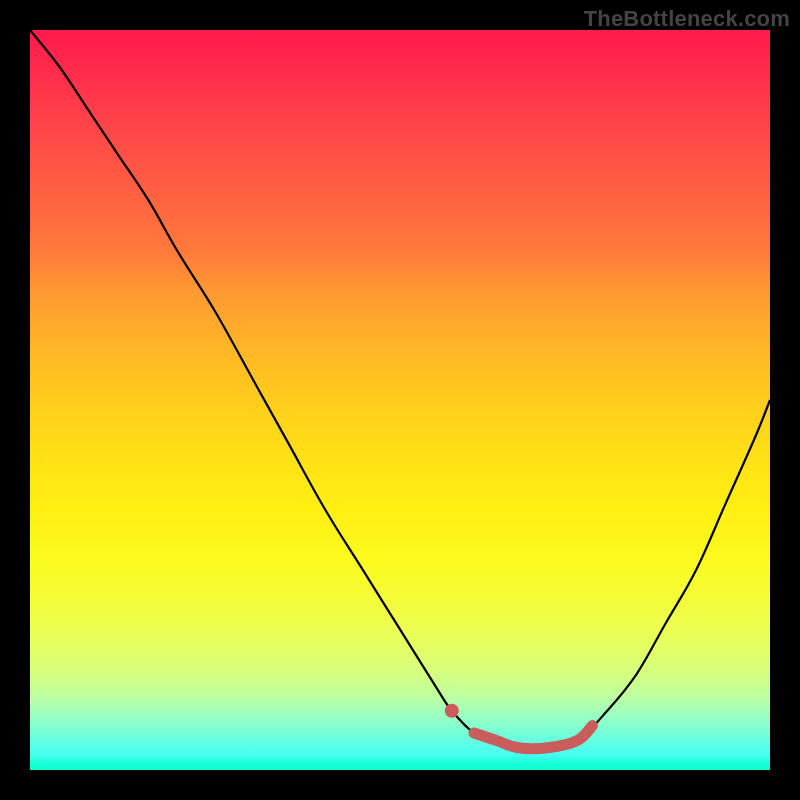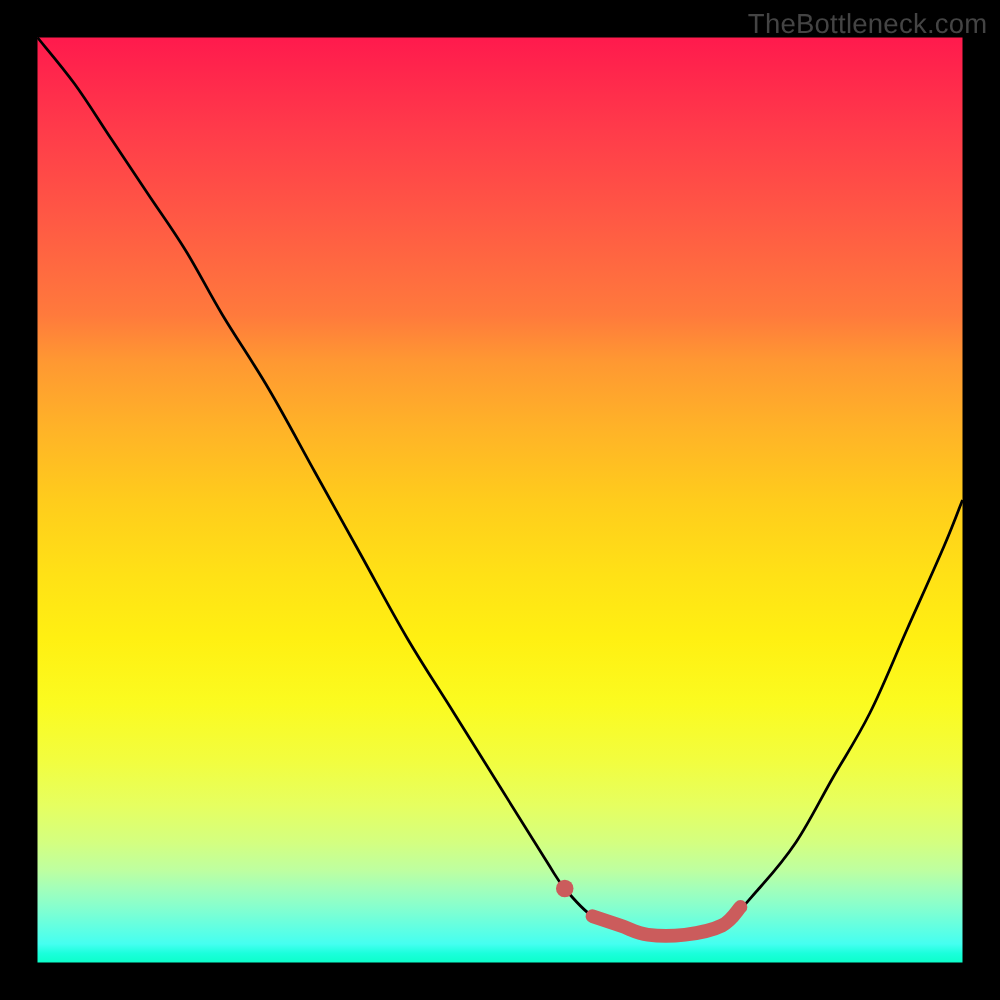--- a/index.html
+++ b/index.html
@@ -44,21 +44,21 @@
       #45fff0 98%,
       #1bffdc 99%,
       #0cffca 100%);
   }
   .watermark {
     position: absolute;
     top: 6px;
     right: 10px;
     color: #444;
     font-size: 22px;
-    font-weight: 400;
+    font-weight: 700;
     letter-spacing: 0.2px;
   }
   svg.curve {
     position: absolute;
     left: 0;
     top: 0;
     width: 740px;
     height: 740px;
     overflow: visible;
   }

